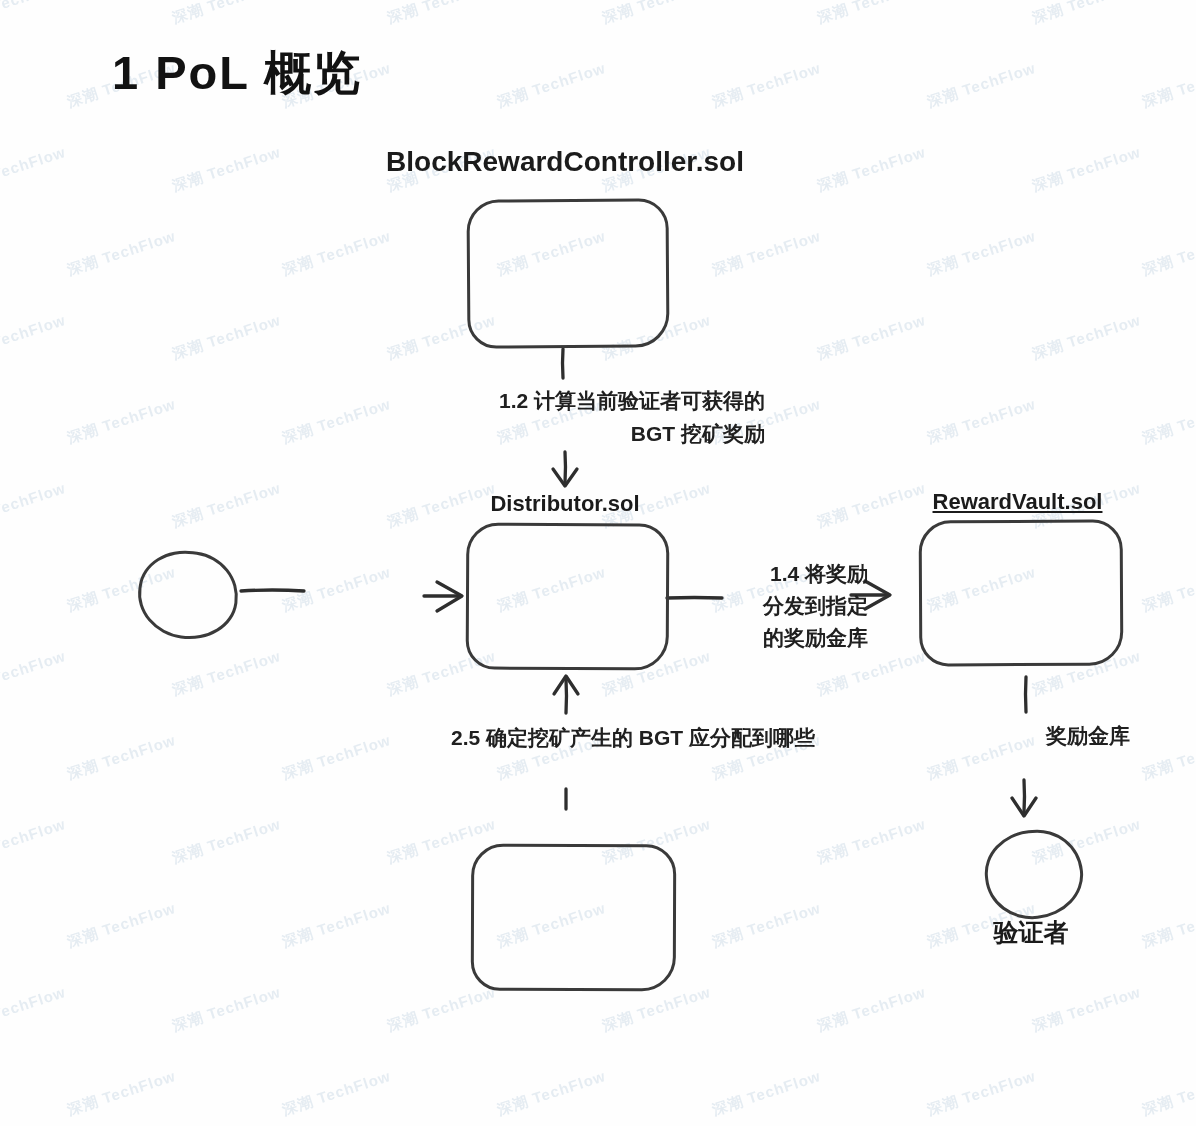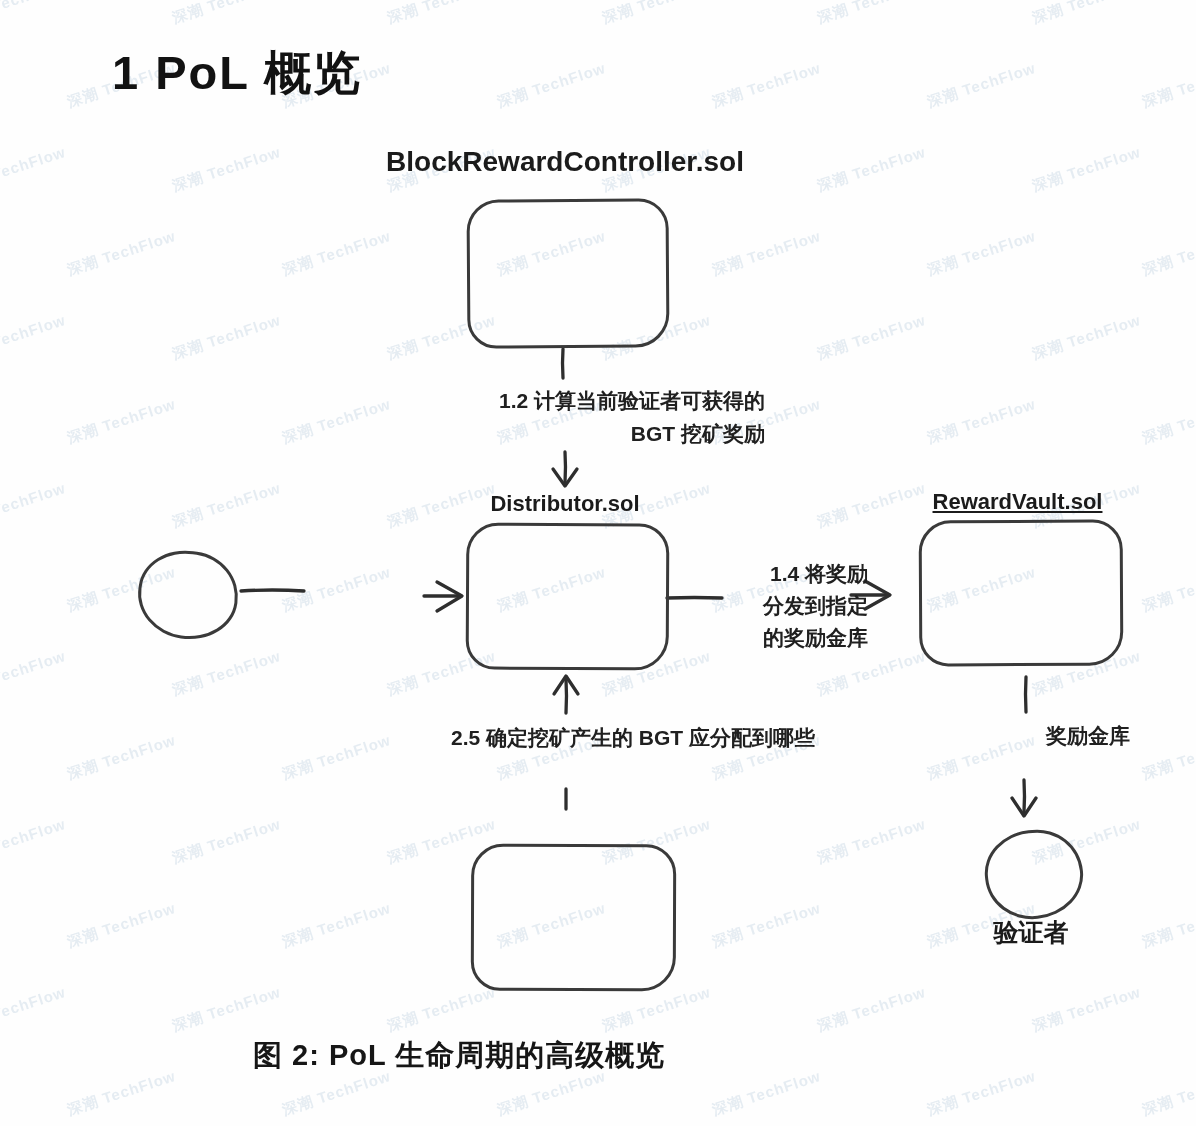--- a/index.html
+++ b/index.html
@@ -253,15 +253,14 @@
     <div>分发到指定</div>
     <div>的奖励金库</div>
   </div>
   <div class="abs step-label step-13">
     <div>2.5 确定挖矿产生的 BGT 应分配到哪些</div>
   </div>
   <div class="abs step-label step-15">
     <div>奖励金库</div>
   </div>
 
-  <div class="abs caption">图 2: PoL 生命周期的高级概览</div>
 
 </div>
 
 </body></html>

